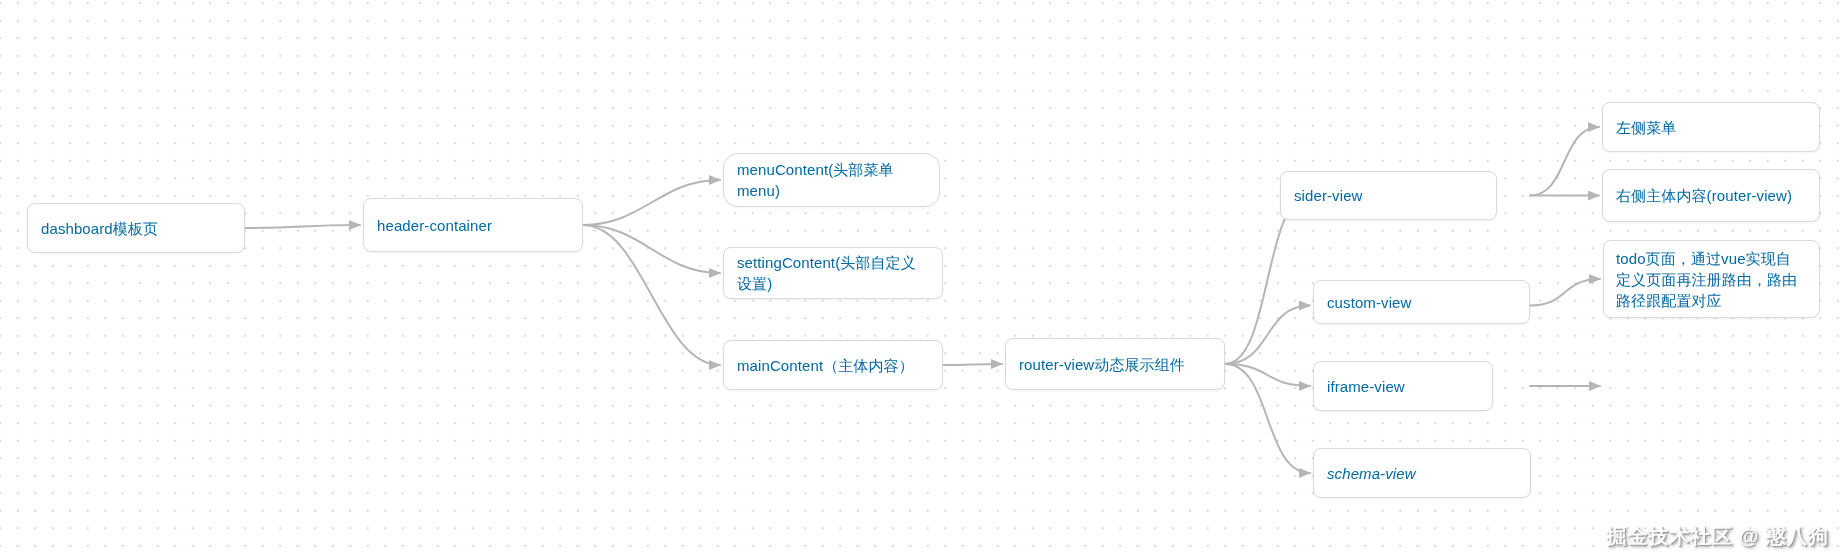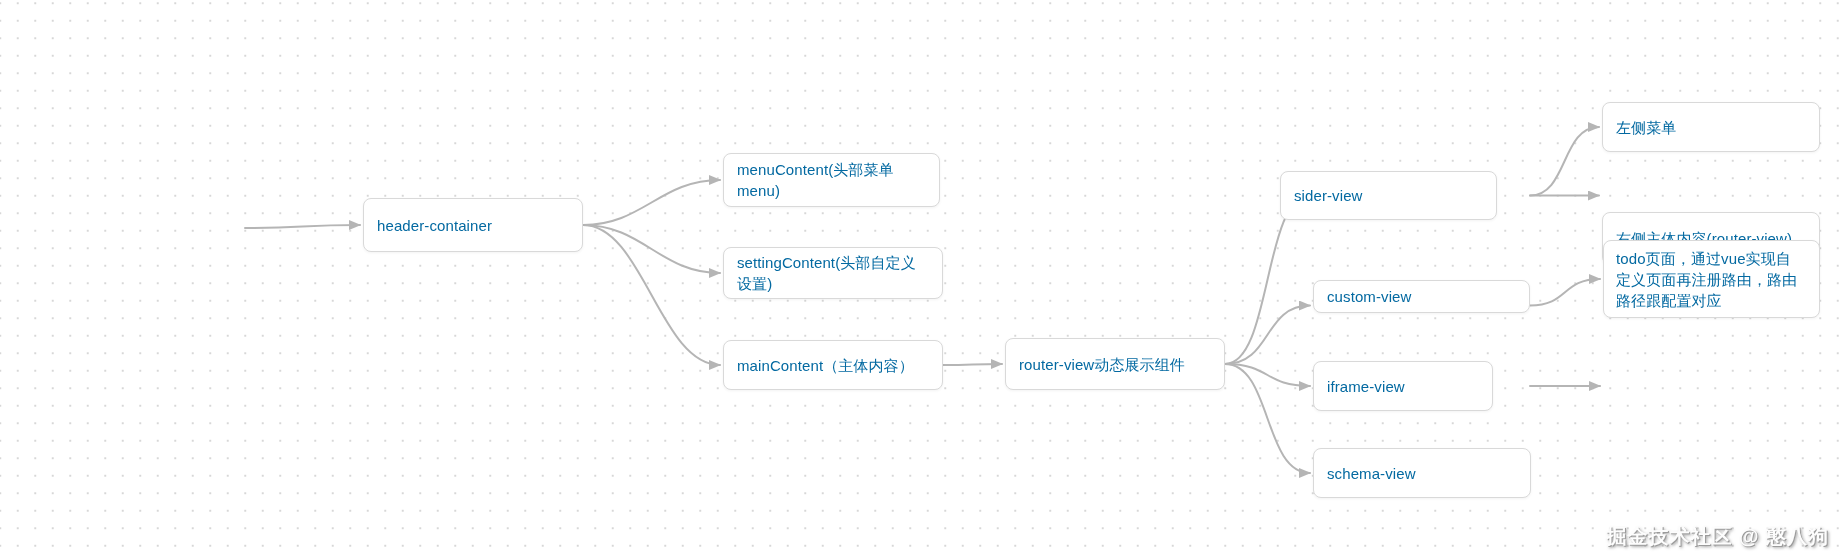--- a/index.html
+++ b/index.html
@@ -73,53 +73,56 @@
       <path d="M1225,364 C1271.75,364 1263.25,195.5 1310,195.5" fill="none" stroke="#b5b5b5" stroke-width="2" stroke-linecap="round" marker-end="url(#arrow)"></path>
       <path d="M1225,364 C1271.75,364 1263.25,305.5 1310,305.5" fill="none" stroke="#b5b5b5" stroke-width="2" stroke-linecap="round" marker-end="url(#arrow)"></path>
       <path d="M1225,364 C1271.75,364 1263.25,386 1310,386" fill="none" stroke="#b5b5b5" stroke-width="2" stroke-linecap="round" marker-end="url(#arrow)"></path>
       <path d="M1225,364 C1271.75,364 1263.25,473 1310,473" fill="none" stroke="#b5b5b5" stroke-width="2" stroke-linecap="round" marker-end="url(#arrow)"></path>
       <path d="M1530,195.5 C1567.95,195.5 1561.05,127 1599,127" fill="none" stroke="#b5b5b5" stroke-width="2" stroke-linecap="round" marker-end="url(#arrow)"></path>
       <path d="M1530,195.5 C1567.95,195.5 1561.05,195.5 1599,195.5" fill="none" stroke="#b5b5b5" stroke-width="2" stroke-linecap="round" marker-end="url(#arrow)"></path>
       <path d="M1530,305.5 C1568.5,305.5 1561.5,279 1600,279" fill="none" stroke="#b5b5b5" stroke-width="2" stroke-linecap="round" marker-end="url(#arrow)"></path>
       <path d="M1530,386 C1568.5,386 1561.5,386 1600,386" fill="none" stroke="#b5b5b5" stroke-width="2" stroke-linecap="round" marker-end="url(#arrow)"></path>
     </svg>
 
+  <div class="node" style="left: 27px; top: 203px; width: 218px; height: 50px;">
+      <span class="node-label">dashboard模板页</span>
+    </div>
     <div class="node" style="left: 363px; top: 198px; width: 220px; height: 54px;">
       <span class="node-label">header-container</span>
     </div>
-    <div class="node" style="left: 723px; top: 153px; width: 217px; height: 54px;">
+    <div class="node" style="left: 723px; top: 153px; width: 217px; height: 54px; border-radius: 15px;">
       <span class="node-label">menuContent(头部菜单
 menu)</span>
     </div>
     <div class="node" style="left: 723px; top: 247px; width: 220px; height: 52px;">
       <span class="node-label">settingContent(头部自定义
 设置)</span>
     </div>
     <div class="node" style="left: 723px; top: 340px; width: 220px; height: 50px;">
       <span class="node-label">mainContent（主体内容）</span>
     </div>
     <div class="node" style="left: 1005px; top: 338px; width: 220px; height: 52px;">
       <span class="node-label">router-view动态展示组件</span>
     </div>
     <div class="node" style="left: 1280px; top: 171px; width: 217px; height: 49px;">
       <span class="node-label">sider-view</span>
     </div>
-    <div class="node" style="left: 1313px; top: 280px; width: 217px; height: 33px;">
+    <div class="node" style="left: 1313px; top: 280px; width: 217px; height: 44px;">
       <span class="node-label">custom-view</span>
     </div>
     <div class="node" style="left: 1313px; top: 361px; width: 180px; height: 50px;">
       <span class="node-label">iframe-view</span>
     </div>
-    <div class="node" style="left: 1313px; top: 448px; width: 218px; height: 50px;">
+    <div class="node" style="left: 1313px; top: 448px; width: 218px; height: 50px; font-style: italic;">
       <span class="node-label">schema-view</span>
     </div>
     <div class="node" style="left: 1602px; top: 102px; width: 218px; height: 50px;">
       <span class="node-label">左侧菜单</span>
     </div>
-    <div class="node" style="left: 1602px; top: 169px; width: 218px; height: 53px; margin-top: 43px;">
+    <div class="node" style="left: 1602px; top: 169px; width: 218px; height: 53px;">
       <span class="node-label">右侧主体内容(router-view)</span>
     </div>
     <div class="node" style="left: 1603px; top: 240px; width: 217px; height: 78px; padding-left: 12px;">
       <span class="node-label">todo页面，通过vue实现自
 定义页面再注册路由，路由
 路径跟配置对应</span>
     </div>
     <div class="watermark">掘金技术社区 @ 憨八狗</div>
 </div>
 

